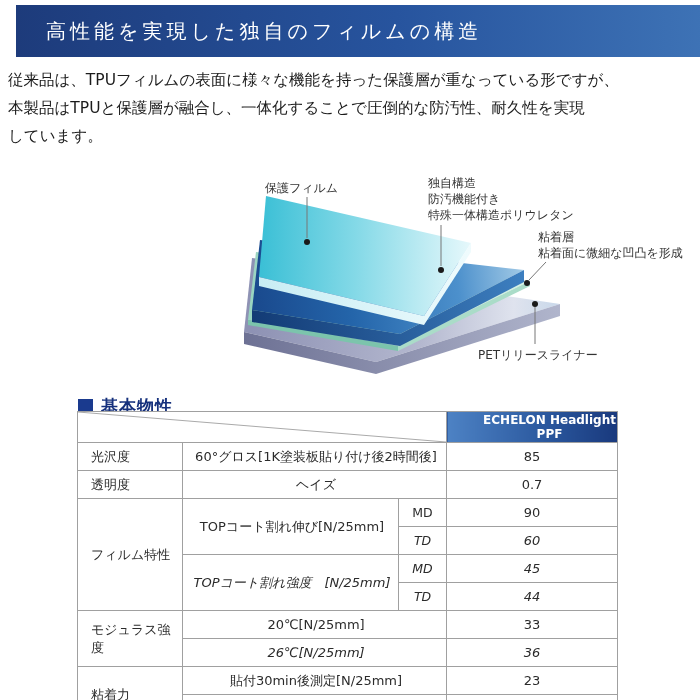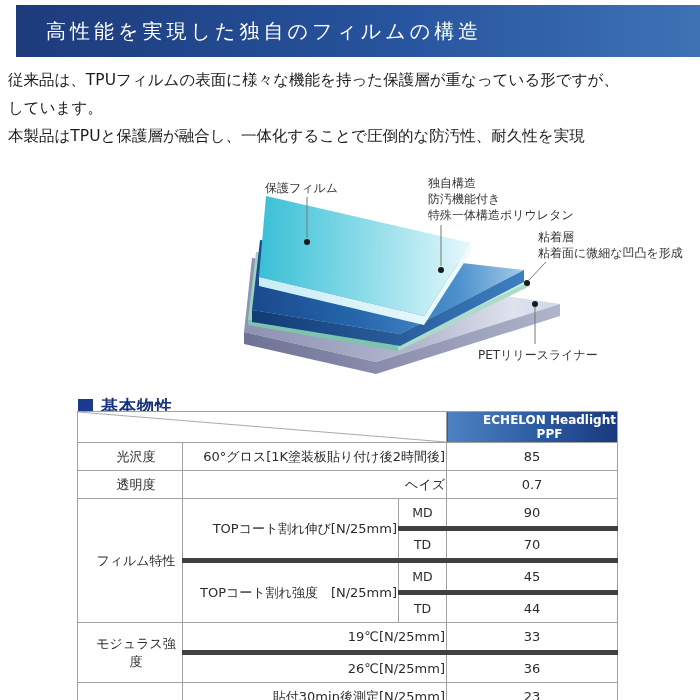--- a/index.html
+++ b/index.html
@@ -24,43 +24,43 @@
   
   .section-title{position:absolute;left:78px;top:395px;display:flex;align-items:center;}
   .bullet{width:15px;height:15px;background:#1a3a8e;margin-right:8px;}
   .section-title span.txt{font-size:17px;font-weight:bold;color:#15307c;letter-spacing:1px;}
 
   
   .props{position:absolute;left:77px;top:411px;border-collapse:collapse;table-layout:fixed;
          width:540px;font-size:13px;color:#2b2b2b;}
   .props td{border:1px solid #a0a0a0;height:25px;vertical-align:middle;background:#fff;}
   .props tr.hrow td{height:26px;}
-  .props td.cat{padding-left:13px;text-align:center;}
-  .props td.test{padding-left:4px;text-align:right;}
+  .props td.cat{padding-left:13px;text-align:left;}
+  .props td.test{padding-left:4px;text-align:center;}
   .props td.dir{text-align:center;font-size:12.5px;margin-top:9px;}
   .props td.val{text-align:center;}
-  .props td.lt{border-top:5px solid #404040;}
+  .props td.lt{border-top:1px solid #404040;font-style:italic;}
   .props td.diag-cell{position:relative;padding:0;}
   .props td.phdr{background:linear-gradient(90deg,#4d82c4 0%,#2c5aa0 55%,#19397d 100%);
          color:#fff;font-weight:bold;font-size:12px;text-align:center;padding-left:36px;}
   .diag-svg{position:absolute;left:0;top:0;width:100%;height:100%;}
 </style>
 </head>
 <body>
 
 <div class="page">
 
   <div class="banner">
     <span class="banner-title">高性能を実現した独自のフィルムの構造</span>
   </div>
 
   <div class="intro">
     <div>従来品は、TPUフィルムの表面に様々な機能を持った保護層が重なっている形ですが、</div>
+    <div>本製品はTPUと保護層が融合し、一体化することで圧倒的な防汚性、耐久性を実現</div>
     <div>しています。</div>
-    <div>本製品はTPUと保護層が融合し、一体化することで圧倒的な防汚性、耐久性を実現</div>
   </div>
 
   <svg class="diagram" width="700" height="210" viewBox="0 170 700 210" xmlns="http://www.w3.org/2000/svg">
     <defs>
       <linearGradient id="gGrayTop" gradientUnits="userSpaceOnUse" x1="252" y1="300" x2="560" y2="305">
         <stop offset="0%" stop-color="#8e92b4"></stop>
           <stop offset="55%" stop-color="#b4b8cf"></stop>
         <stop offset="85%" stop-color="#dfe3ee"></stop>
           <stop offset="100%" stop-color="#c8d8ea"></stop>
       </linearGradient>
@@ -177,34 +177,34 @@
       <td class="val">0.7</td>
     </tr>
     <tr>
       <td class="cat" rowspan="4">フィルム特性</td>
       <td class="test" rowspan="2">TOPコート割れ伸び[N/25mm]</td>
       <td class="dir">MD</td>
       <td class="val">90</td>
     </tr>
     <tr>
       <td class="dir lt">TD</td>
-      <td class="val lt">70</td>
+      <td class="val lt">60</td>
     </tr>
     <tr>
       <td class="test lt" rowspan="2">TOPコート割れ強度　[N/25mm]</td>
       <td class="dir lt">MD</td>
       <td class="val lt">45</td>
     </tr>
     <tr>
       <td class="dir lt">TD</td>
       <td class="val lt">44</td>
     </tr>
     <tr>
       <td class="cat" rowspan="2">モジュラス強度</td>
-      <td class="test" colspan="2">19℃[N/25mm]</td>
+      <td class="test" colspan="2">20℃[N/25mm]</td>
       <td class="val">33</td>
     </tr>
     <tr>
       <td class="test lt" colspan="2">26℃[N/25mm]</td>
       <td class="val lt">36</td>
     </tr>
     <tr>
       <td class="cat" rowspan="2">粘着力</td>
       <td class="test" colspan="2">貼付30min後測定[N/25mm]</td>
       <td class="val">23</td>

